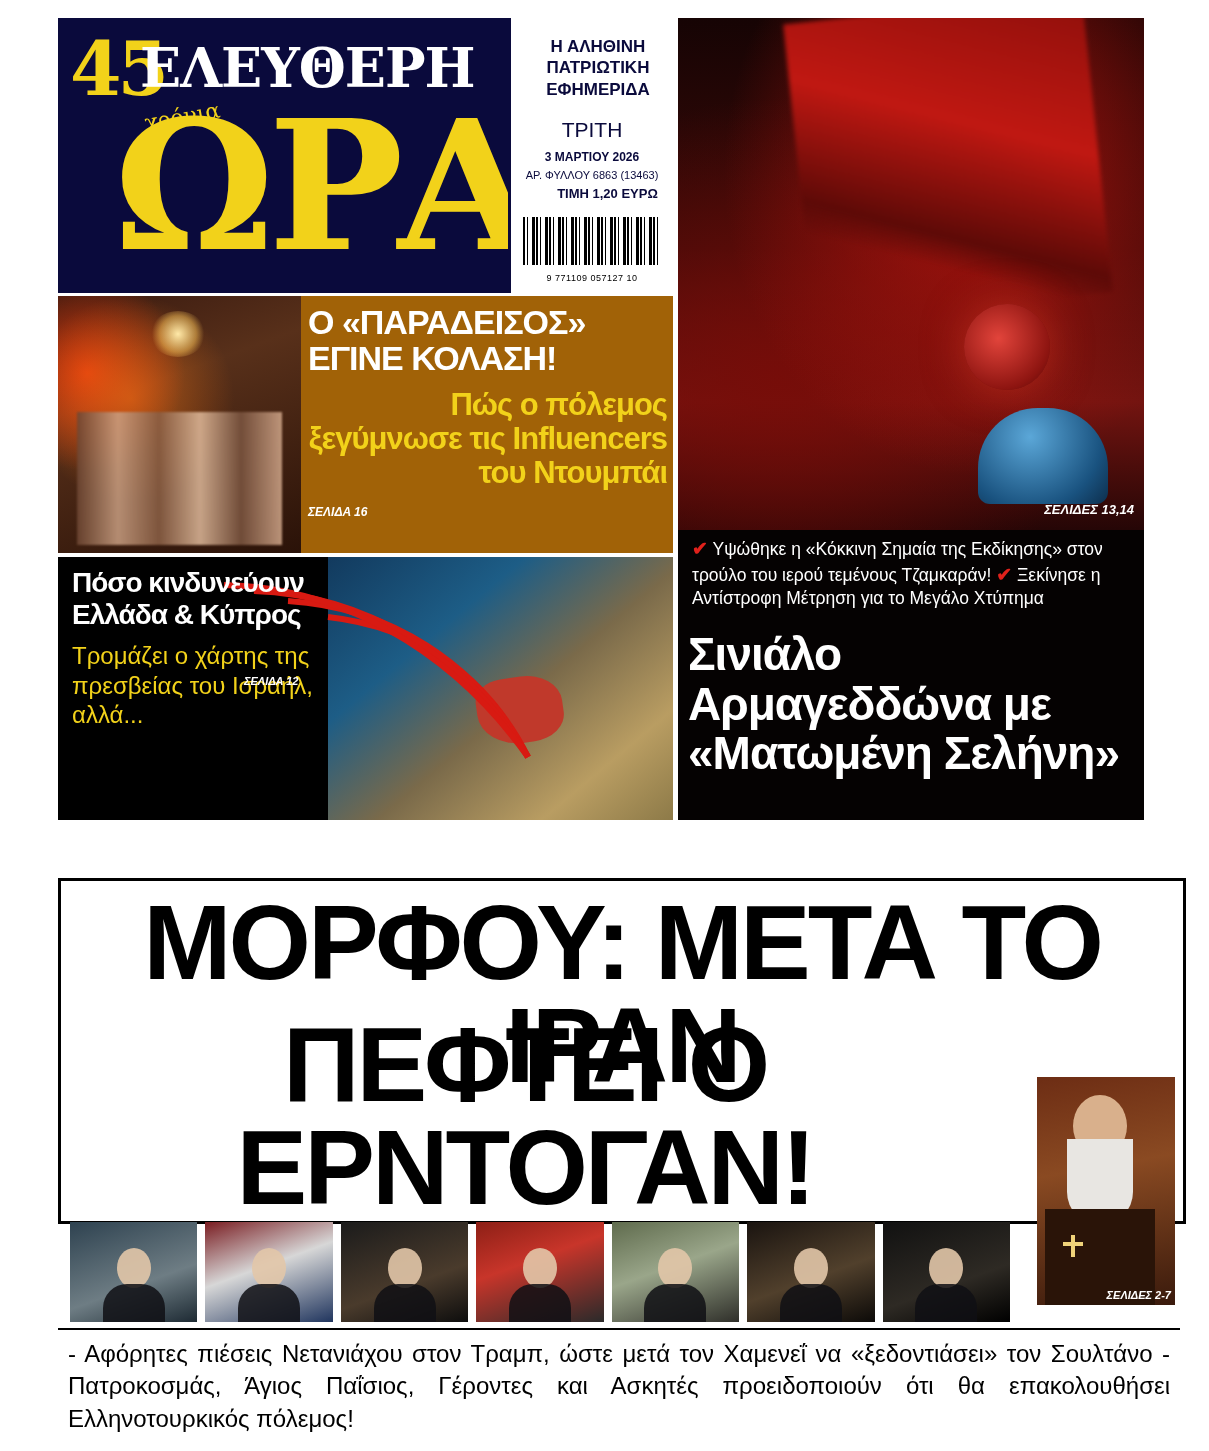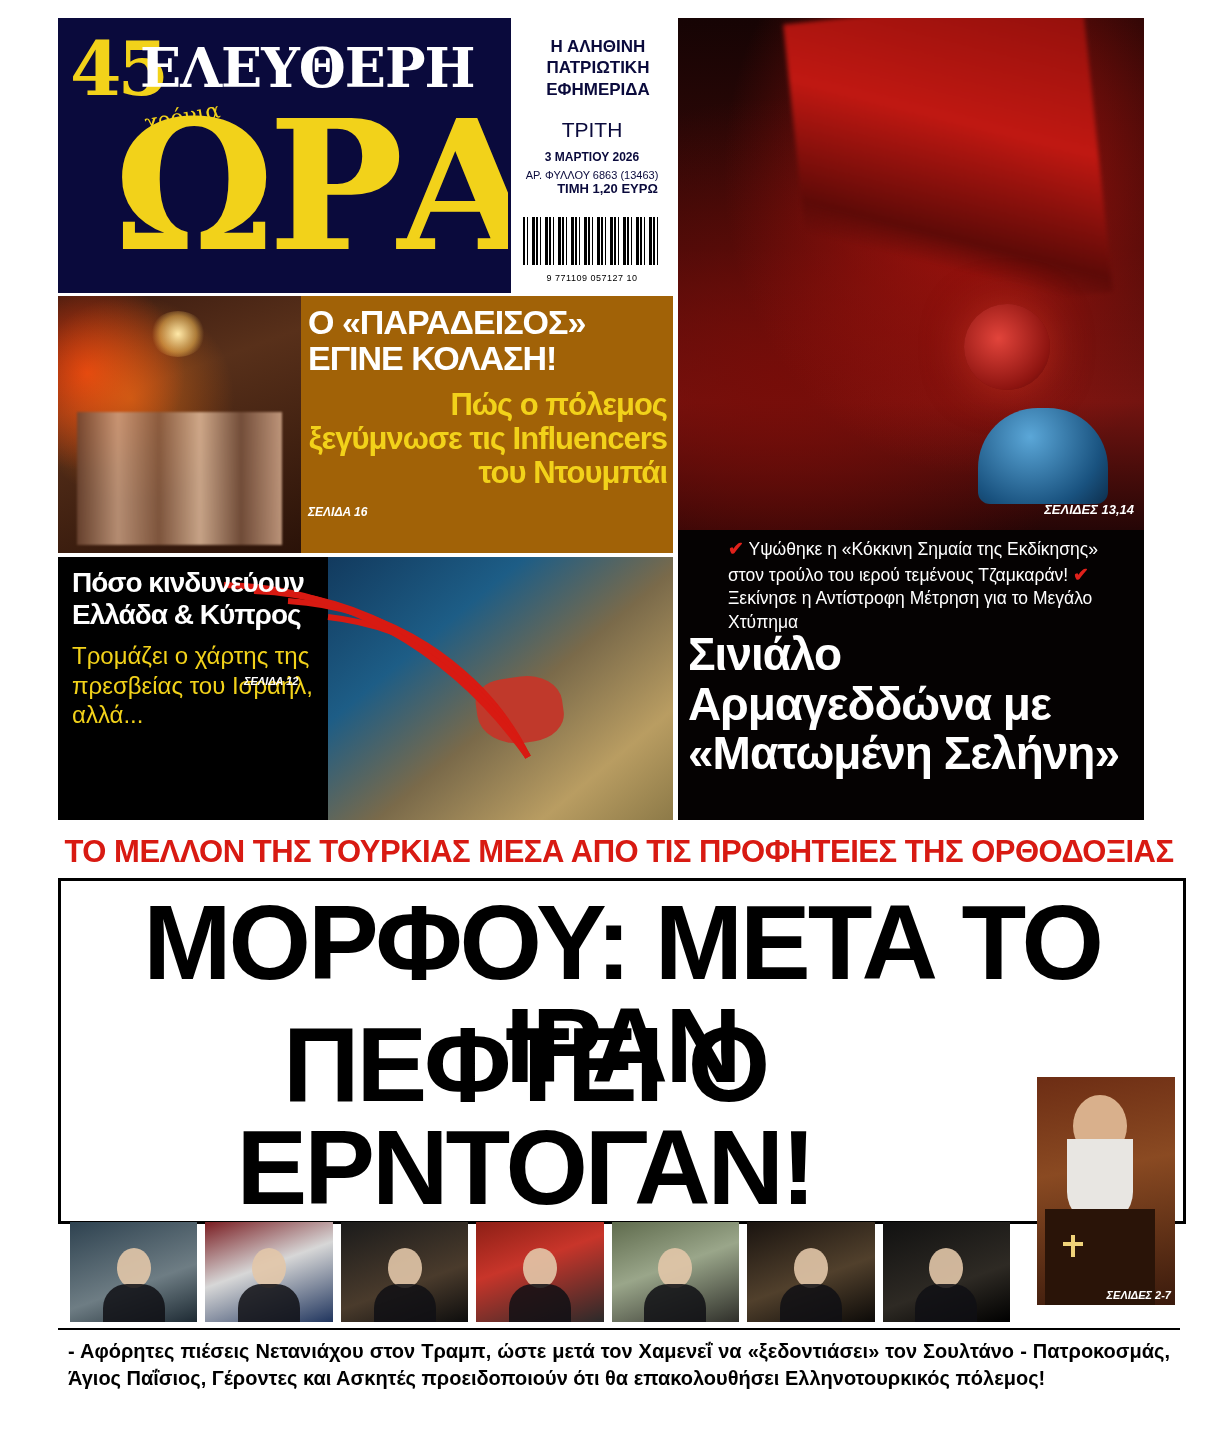--- a/index.html
+++ b/index.html
@@ -12,21 +12,21 @@
   .mh-anniv{position:absolute;left:12px;top:18px;color:#f2d21a;font-family:"DejaVu Serif",serif;font-weight:bold;font-size:74px;line-height:0.9;letter-spacing:-4px;}
   .mh-chronia{position:absolute;left:86px;top:86px;color:#f2d21a;font-family:"DejaVu Serif",serif;font-size:22px;transform:rotate(-10deg);}
   .mh-elefth{position:absolute;left:82px;top:18px;color:#fff;font-family:"DejaVu Serif",serif;font-weight:bold;font-size:54px;letter-spacing:-1px;white-space:nowrap;}
   .mh-ora{position:absolute;left:56px;top:78px;color:#f2d21a;font-family:"DejaVu Serif",serif;font-weight:bold;font-size:180px;letter-spacing:-6px;line-height:1;}
 
   .mh-right{position:absolute;right:0;top:0;width:162px;height:275px;background:#fff;border-left:3px solid #0a0a3c;}
   .mh-true{color:#0a0a3c;font-weight:bold;font-size:17px;text-align:center;margin-top:18px;line-height:1.25;padding-left:12px;}
   .mh-day{color:#0a0a3c;font-size:21px;text-align:center;margin-top:18px;font-weight:normal;}
   .mh-date{color:#0a0a3c;font-size:12px;text-align:center;margin-top:8px;font-weight:bold;}
   .mh-issue{color:#0a0a3c;font-size:11px;text-align:center;margin-top:5px;}
-  .mh-price{color:#0a0a3c;font-size:13px;text-align:center;font-weight:bold;padding-left:31px;}
+  .mh-price{color:#0a0a3c;font-size:13px;text-align:center;margin-top:5px;font-weight:bold;padding-left:31px;}
   .barcode{position:absolute;left:12px;bottom:28px;width:138px;height:48px;
     background:repeating-linear-gradient(to right,#000 0 2px,#fff 2px 4px,#000 4px 5px,#fff 5px 9px,#000 9px 12px,#fff 12px 13px);}
   .barcode-num{position:absolute;left:12px;bottom:10px;width:138px;text-align:center;font-size:9px;color:#000;letter-spacing:0.5px;}
 
   
   .dubai{position:absolute;left:48px;top:290px;width:615px;height:257px;background:#a16207;overflow:hidden;}
   .dubai-img{position:absolute;left:0;top:0;width:243px;height:257px;
      background:
       radial-gradient(circle at 30% 40%, rgba(255,120,20,.55), transparent 45%),
       radial-gradient(circle at 12% 30%, rgba(255,60,10,.8), transparent 35%),
@@ -61,21 +61,21 @@
       linear-gradient(180deg,#160404 0%,#3c0a08 45%,#731410 75%,#250606 100%);}
   .br-flag{position:absolute;left:120px;top:-10px;width:300px;height:300px;
      background:linear-gradient(200deg,#8e0f0b 0%,#c01812 40%,#5d0a07 70%,transparent 78%);
      filter:blur(2px);transform:rotate(-6deg);}
   .br-moon{position:absolute;left:286px;top:286px;width:86px;height:86px;border-radius:50%;
      background:radial-gradient(circle at 40% 40%,#e2443b,#8d1410 70%,#4d0807 100%);
      box-shadow:0 0 40px rgba(220,60,40,.55);}
   .br-dome{position:absolute;left:300px;top:390px;width:130px;height:96px;border-radius:60px 60px 12px 12px;
      background:radial-gradient(circle at 40% 30%,#5ba7d8,#19527f 70%,#0d2e4c 100%);}
   .br-pages{position:absolute;right:10px;top:484px;color:#fff;font-size:13px;font-style:italic;font-weight:bold;}
-  .br-bullets{position:absolute;left:14px;top:518px;right:10px;color:#fff;font-size:17.5px;line-height:1.35;margin-left:36px;}
+  .br-bullets{position:absolute;left:14px;top:518px;right:10px;color:#fff;font-size:17.5px;line-height:1.35;}
   .tick{color:#e0211b;font-weight:bold;font-size:19px;}
   .br-head{position:absolute;left:10px;top:612px;right:8px;color:#fff;font-weight:bold;font-size:46px;line-height:1.08;letter-spacing:-1px;}
 
   
   .redstrip{position:absolute;left:48px;top:824px;width:1122px;height:44px;display:flex;align-items:center;justify-content:center;}
   .redstrip span{color:#d81a12;font-weight:bold;font-size:31px;letter-spacing:-0.5px;}
 
   
   .mainbox{position:absolute;left:48px;top:872px;width:1122px;height:340px;border:3px solid #000;background:#fff;}
   .mh1{position:absolute;left:14px;top:10px;right:14px;text-align:center;font-weight:bold;font-size:106px;line-height:0.97;letter-spacing:-3px;color:#000;}
@@ -97,21 +97,21 @@
   .t3{background:linear-gradient(160deg,#1b1b1b,#4a3b2c 60%,#0d0d0d);}
   .t4{background:linear-gradient(160deg,#8d1f16,#c8352a 40%,#2a2a2a);}
   .t5{background:linear-gradient(160deg,#5f6b4d,#9aa68a 45%,#2f2f2a);}
   .t6{background:linear-gradient(160deg,#1a1410,#51402c 55%,#0c0a08);}
   .t7{background:linear-gradient(160deg,#111,#2e2a24 60%,#000);}
   .t-face{position:absolute;left:50%;top:26px;width:34px;height:40px;margin-left:-17px;border-radius:50%;background:rgba(226,198,168,.9);}
   .t-body{position:absolute;left:50%;top:62px;width:62px;height:40px;margin-left:-31px;border-radius:24px 24px 0 0;background:rgba(15,15,20,.85);}
 
   
   .botcap{position:absolute;left:48px;top:1322px;width:1122px;height:78px;border-top:2px solid #000;padding-top:8px;}
-  .botcap p{margin:0;color:#000;font-size:20px;line-height:1.35;text-align:justify;padding:0 10px;font-weight:bold;}
+  .botcap p{margin:0;color:#000;font-size:24px;line-height:1.35;text-align:justify;padding:0 10px;}
 </style>
 </head>
 <body>
 
 <div class="page">
  <div class="sheet">
 
   <div class="masthead">
     <div class="mh-anniv">
       <span>45</span>
@@ -174,23 +174,20 @@
     <div class="br-pages">ΣΕΛΙΔΕΣ 13,14</div>
     <div class="br-bullets">
       <span class="tick">✔</span>
       <span>Υψώθηκε η «Κόκκινη Σημαία της Εκδίκησης» στον τρούλο του ιερού τεμένους Τζαμκαράν!</span>
       <span class="tick">✔</span>
       <span>Ξεκίνησε η Αντίστροφη Μέτρηση για το Μεγάλο Χτύπημα</span>
     </div>
     <div class="br-head">Σινιάλο Αρμαγεδδώνα με «Ματωμένη Σελήνη»</div>
   </div>
 
-  <div class="redstrip">
-    <span>ΤΟ ΜΕΛΛΟΝ ΤΗΣ ΤΟΥΡΚΙΑΣ ΜΕΣΑ ΑΠΟ ΤΙΣ ΠΡΟΦΗΤΕΙΕΣ ΤΗΣ ΟΡΘΟΔΟΞΙΑΣ</span>
-  </div>
 
   <div class="mainbox">
     <div class="mh1">ΜΟΡΦΟΥ: ΜΕΤΑ ΤΟ ΙΡΑΝ</div>
     <div class="mh2">ΠΕΦΤΕΙ Ο ΕΡΝΤΟΓΑΝ!</div>
     <div class="monk">
       <div class="monk-face"></div>
       <div class="monk-beard"></div>
       <div class="monk-body"></div>
       <div class="monk-cross"></div>
       <div class="monk-pages">ΣΕΛΙΔΕΣ 2-7</div>

